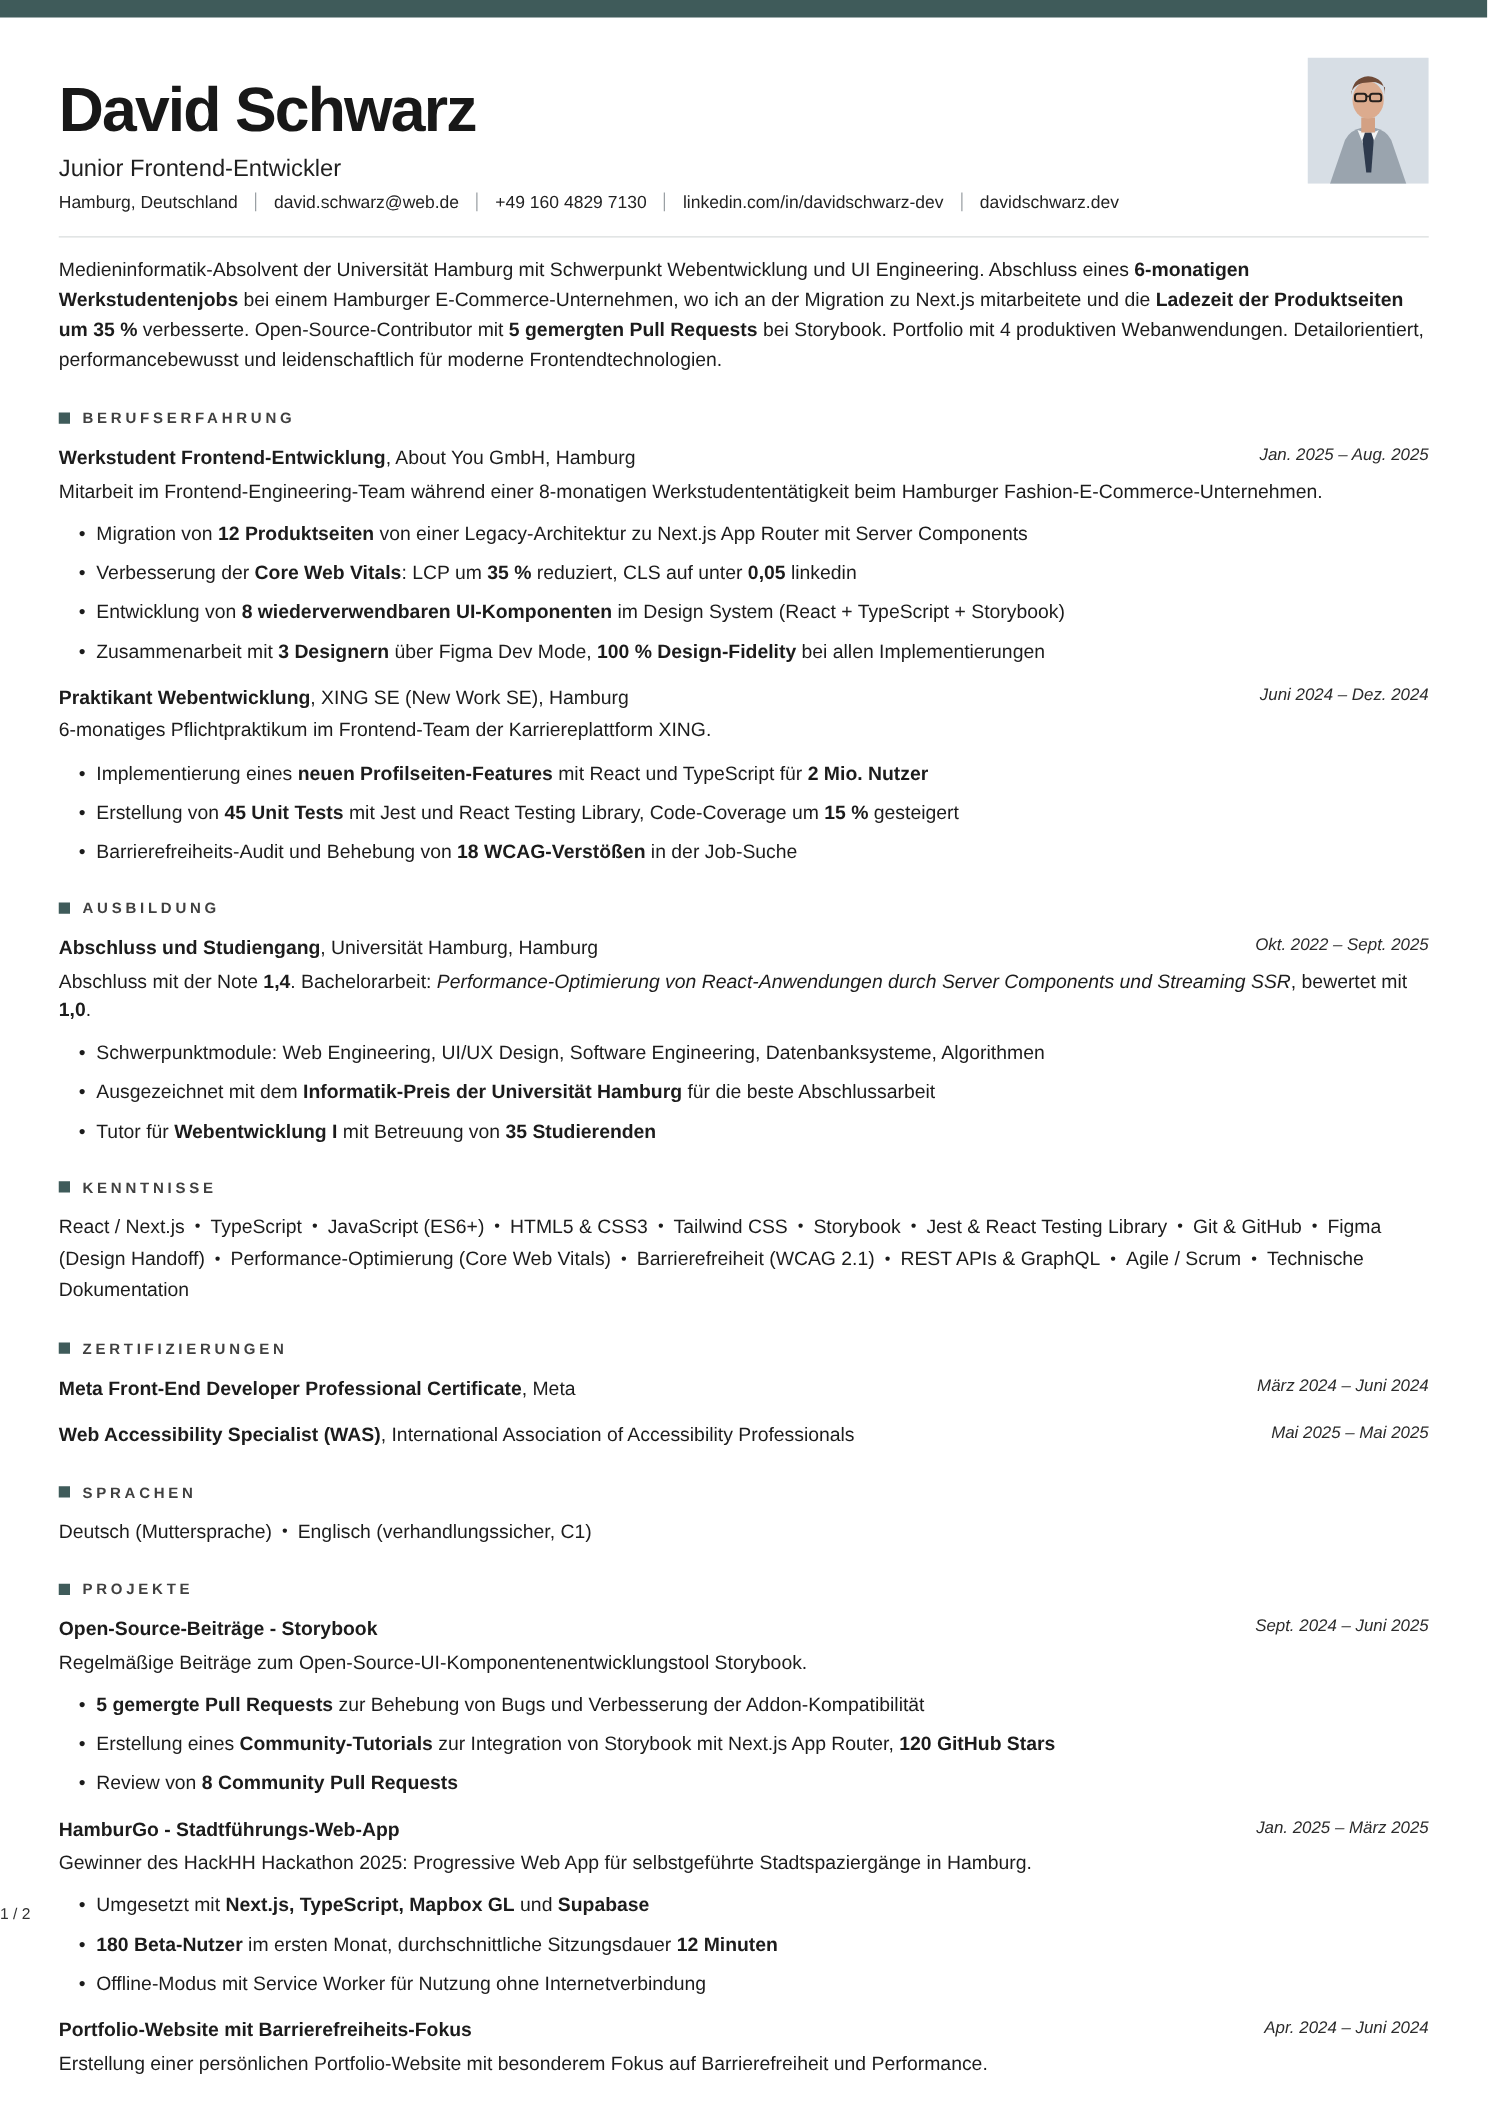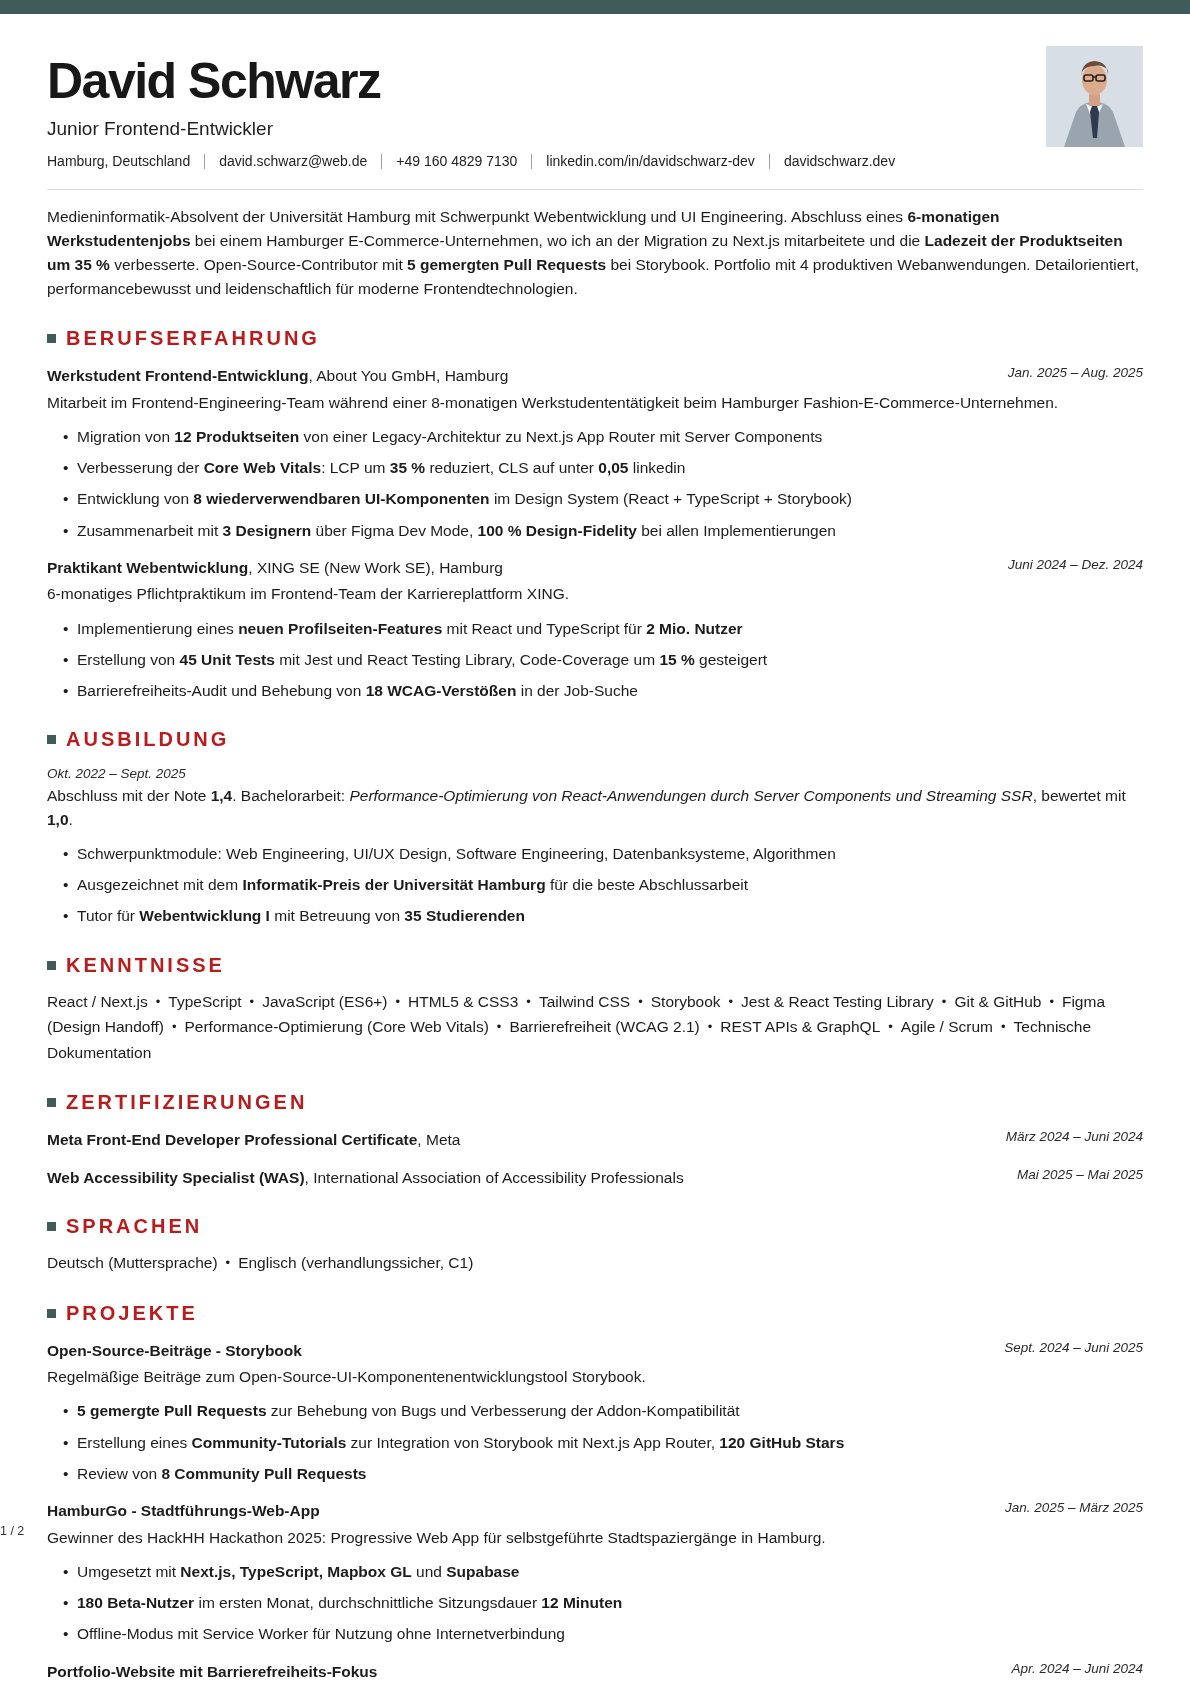--- a/index.html
+++ b/index.html
@@ -2,34 +2,34 @@
 <html style="--accent: #3f5b5a;"><head>
 <meta charset="utf-8">
 <style>
   :root { --accent:#3f5b5a; --text:#1c1c1c; --muted:#2b2b2b; --rule:#d9dddd; }
   * { margin:0; padding:0; box-sizing:border-box; }
   html,body { background:#ffffff; }
   body { font-family:"Liberation Sans","DejaVu Sans",sans-serif; color:var(--text); }
   .page { position:relative; width:1190px; height:1683px; margin:0 auto; background:#fff; overflow:hidden; }
   .topbar { height:14px; width:100%; background:var(--accent); }
   .content { padding:0 47px; }
-  .header-row { display:flex; justify-content:space-between; align-items:center; margin-top:34px; }
+  .header-row { display:flex; justify-content:space-between; align-items:flex-end; margin-top:34px; }
   .name { font-size:50px; font-weight:700; letter-spacing:-1.5px; color:#181818; line-height:1.0; }
   .subtitle { font-size:19px; margin-top:12px; color:#1f1f1f; }
   .contact-row { display:flex; align-items:center; margin-top:6px; font-size:14px; color:#222; }
   .contact-sep { width:1px; height:15px; background:#9aa0a4; margin:0 14px; display:inline-block; }
   .photo { width:97px; height:101px; flex:0 0 auto; margin-top:-2px; }
   .rule { border:0; border-top:1px solid var(--rule); margin-top:20px; }
   .summary { margin-top:15px; font-size:15.5px; line-height:1.55; }
   .bold { font-weight:700; }
   .italic { font-style:italic; }
   .section { margin-top:26px; }
   .section-title { display:flex; align-items:center; gap:10px; }
   .section-square { width:9px; height:9px; background:var(--accent); display:inline-block; }
-  .section-title-text { font-size:20px; font-weight:700; letter-spacing:3px; color:#b91c1c; }
+  .section-title-text { font-size:12px; font-weight:700; letter-spacing:3px; color:#404040; }
   .entry { margin-top:15px; }
   .entry-head { display:flex; justify-content:space-between; align-items:flex-start; gap:20px; }
   .entry-title { font-size:15.5px; line-height:1.45; }
   .entry-date { font-size:13.5px; font-style:italic; color:var(--muted); white-space:nowrap; flex:0 0 auto; }
   .entry-desc { font-size:15.5px; line-height:1.5; margin-top:3px; }
   ul.bullets { list-style:none; margin:11px 0 4px 0; padding-left:30px; }
   ul.bullets li { position:relative; font-size:15.5px; line-height:1.5; margin-bottom:8px; }
   ul.bullets li::before { content:"\2022"; position:absolute; left:-14px; top:0; color:#1c1c1c; }
   .inline-list { margin-top:12px; font-size:15.5px; line-height:1.65; }
   .inline-dot { display:inline-block; margin:0 8px; font-size:13px; vertical-align:1px; color:#1c1c1c; }
@@ -109,20 +109,21 @@
             </ul>
           </div>
         </section>
         <section class="section">
           <div class="section-title">
             <span class="section-square"></span>
             <span class="section-title-text">AUSBILDUNG</span>
           </div>
           <div class="entry">
             <div class="entry-head">
+              <div class="entry-title"><span class="bold ">Abschluss und Studiengang</span><span>, Universität Hamburg, Hamburg</span></div>
               <div class="entry-date">Okt. 2022 – Sept. 2025</div>
             </div>
             <div class="entry-desc"><span>Abschluss mit der Note </span><span class="bold ">1,4</span><span>. Bachelorarbeit: </span><span class="italic">Performance-Optimierung von React-Anwendungen durch Server Components und Streaming SSR</span><span>, bewertet mit </span><span class="bold ">1,0</span><span>.</span></div>
             <ul class="bullets">
               <li><span>Schwerpunktmodule: Web Engineering, UI/UX Design, Software Engineering, Datenbanksysteme, Algorithmen</span></li>
               <li><span>Ausgezeichnet mit dem </span><span class="bold ">Informatik-Preis der Universität Hamburg</span><span> für die beste Abschlussarbeit</span></li>
               <li><span>Tutor für </span><span class="bold ">Webentwicklung I</span><span> mit Betreuung von </span><span class="bold ">35 Studierenden</span></li>
             </ul>
           </div>
         </section>

